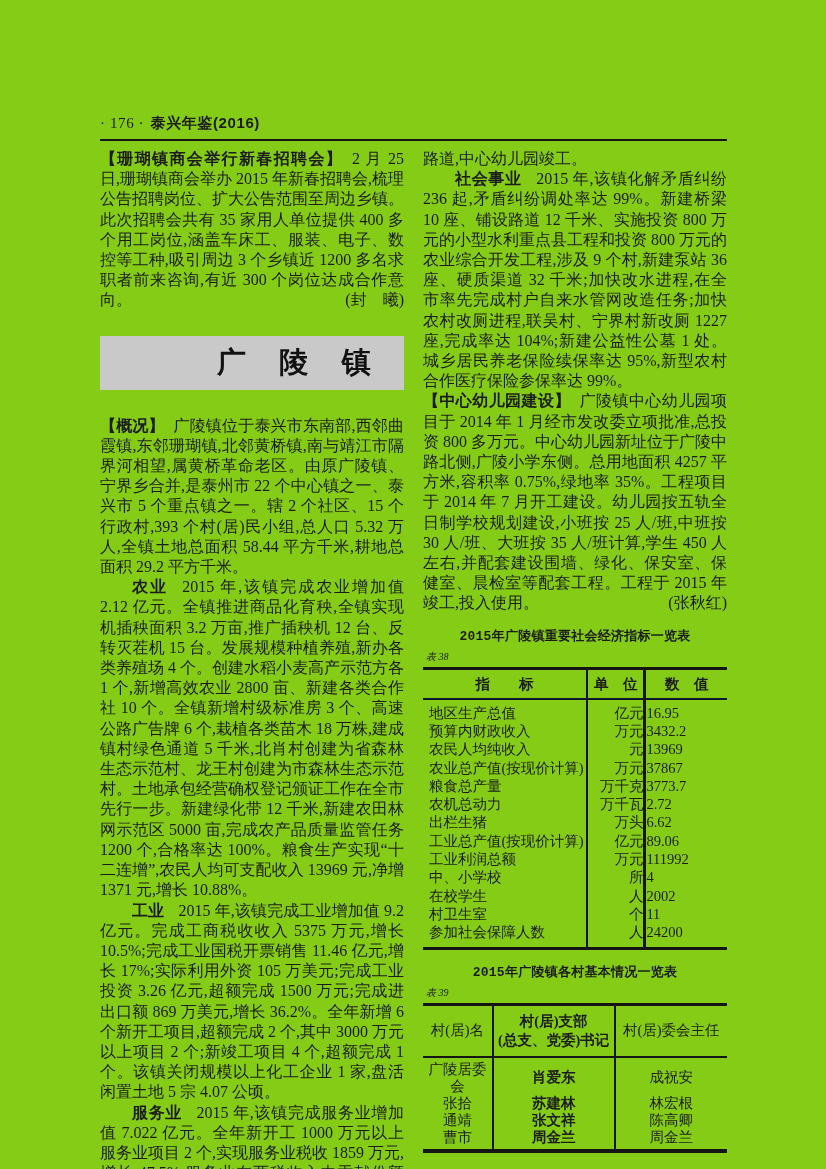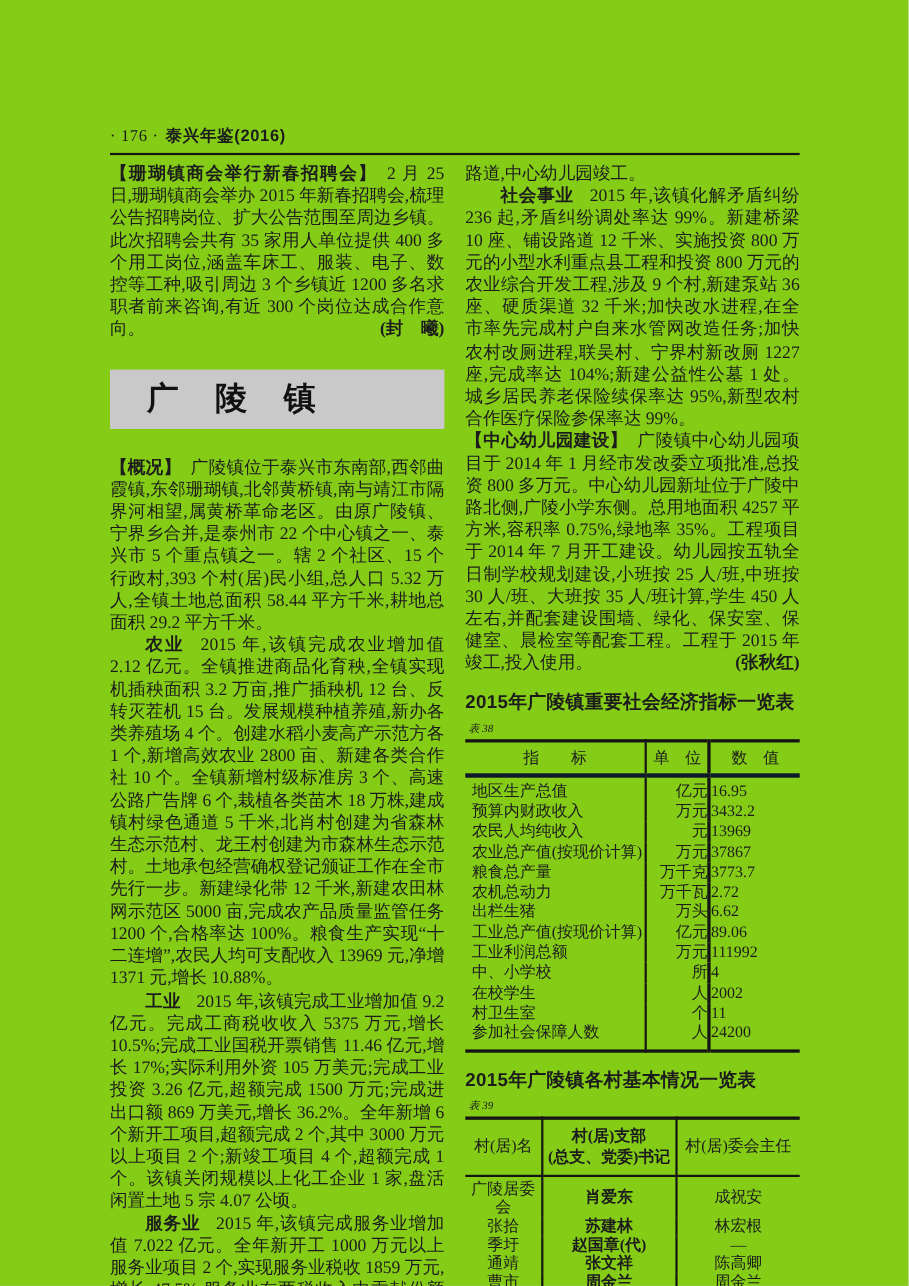--- a/index.html
+++ b/index.html
@@ -24,43 +24,43 @@
   }
   .col{width:304px;flex:0 0 304px;}
   .para{
     margin:0;font-size:16px;line-height:20.2px;
     text-align:justify;text-justify:inter-ideograph;
   }
   .para.sub{text-indent:2em;}
   .para.cont{text-indent:0;}
   .entry-title{font-weight:bold;margin-right:.55em;}
   .lead{font-weight:bold;margin-right:.9em;}
-  .byline{float:right;margin-left:1em;font-weight:bold;}
+  .byline{float:right;margin-left:1em;}
   
   .banner{
     height:54px;margin:25px 0 26px 0;background:#c9c9c9;
-    display:flex;align-items:center;justify-content:flex-start;
+    display:flex;align-items:center;justify-content:flex-end;
     font-family:"Liberation Sans","DejaVu Sans",sans-serif;
     font-weight:bold;font-size:29px;color:#111;
     letter-spacing:1.15em;text-indent:1.15em;
   }
   
   .tbl-title{
-    margin-top:13px;
-    font-family:Liberation Sans, sans-serif;
-    font-weight:bold;font-size:17px;letter-spacing:.02em;
+    margin-top:13px;text-align:center;
+    font-family:Liberation Mono, monospace;
+    font-weight:bold;font-size:13px;letter-spacing:.02em;
   }
   .tbl-label{font-style:italic;font-size:10px;margin:5px 0 3px 3px;}
   table{width:100%;border-collapse:collapse;table-layout:fixed;font-size:14.5px;color:#1c1c1c;}
   
   .t38{border-top:3px solid #151515;border-bottom:3px solid #151515;}
   .t38 col.c1{width:54%;}.t38 col.c2{width:19%;}.t38 col.c3{width:27%;}
   .t38 th{
-    font-weight:normal;padding:5px 0 4px 0;text-align:center;
-    border-bottom:4px solid #0f172a;
+    font-weight:bold;padding:5px 0 4px 0;text-align:center;
+    border-bottom:2px solid #0f172a;
   }
   .t38 th:nth-child(1),.t38 td:nth-child(1){border-right:2px solid #151515;}
   .t38 th:nth-child(2),.t38 td:nth-child(2){border-right:3px solid #151515;}
   .t38 td{padding:0;line-height:18.3px;}
   .t38 tbody tr:first-child td{padding-top:4px;}
   .t38 tbody tr:last-child td{padding-bottom:5px;}
   .t38 td:nth-child(1){text-align:left;padding-left:6px;}
   .t38 td:nth-child(2){text-align:right;}
   .t38 td:nth-child(3){text-align:left;padding-right:15px;font-family:"Liberation Serif","DejaVu Serif",serif;}
   
@@ -223,25 +223,20 @@
                 <td>广陵居委会</td>
                 <td>肖爱东</td>
                 <td>成祝安</td>
               </tr>
               <tr>
                 <td>张拾</td>
                 <td>苏建林</td>
                 <td>林宏根</td>
               </tr>
               <tr>
-                <td>季圩</td>
-                <td>赵国章(代)</td>
-                <td>—</td>
-              </tr>
-              <tr>
                 <td>通靖</td>
                 <td>张文祥</td>
                 <td>陈高卿</td>
               </tr>
               <tr>
                 <td>曹市</td>
                 <td>周金兰</td>
                 <td>周金兰</td>
               </tr>
             </tbody>

